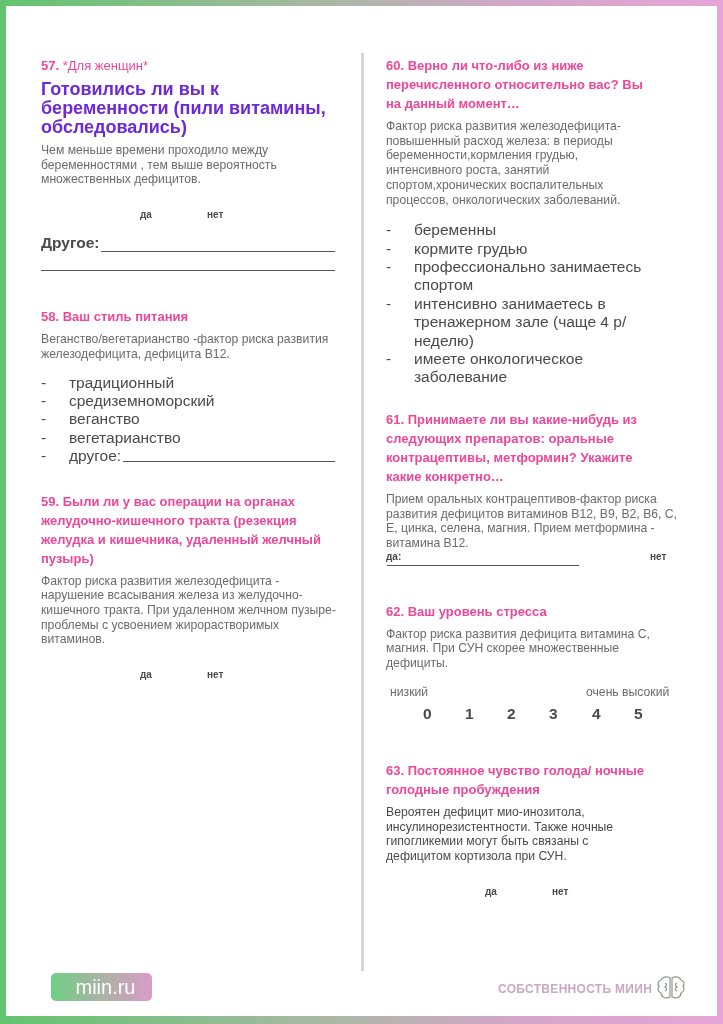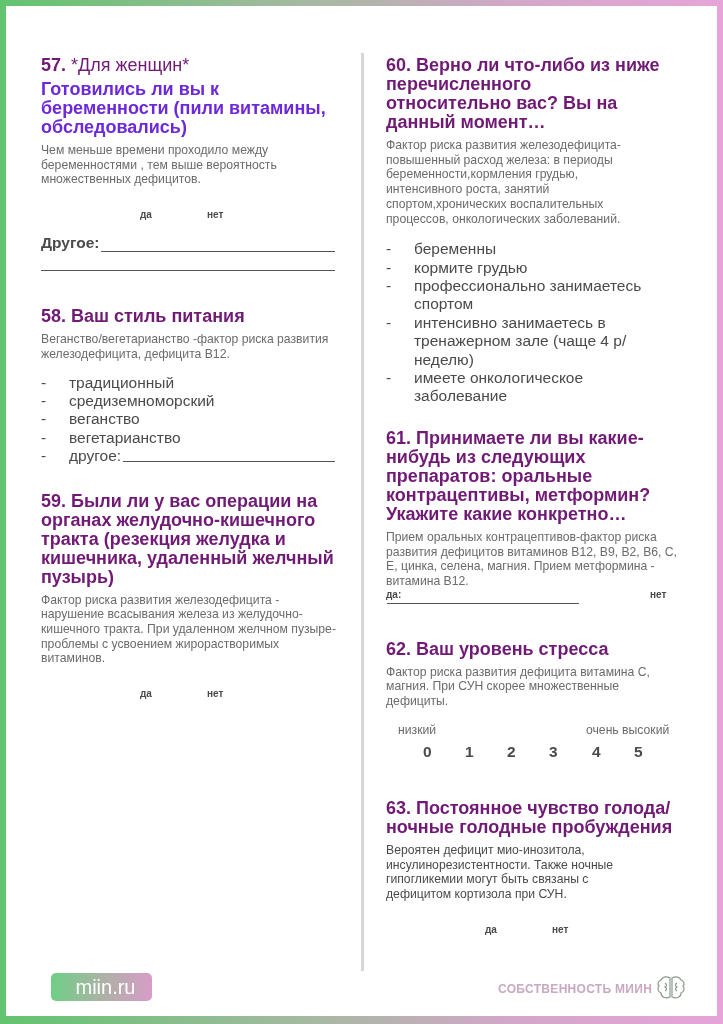--- a/index.html
+++ b/index.html
@@ -18,21 +18,21 @@
     .divider {
       position: absolute; left: 361px; top: 53px; width: 3px; height: 918px;
       background: #d6d6d6;
     }
 
     .col { position: absolute; }
     .col-left { left: 41px; top: 56px; width: 300px; }
     .col-right { left: 386px; top: 56px; width: 300px; }
 
     .q-title {
-      font-weight: bold; font-size: 18px; line-height: 19px; color: #701a75;
+      font-weight: bold; font-size: 13px; line-height: 19px; color: #ec4899;
     }
     .q-title .normal { font-weight: normal; }
     .q-sub {
       font-weight: bold; font-size: 18px; line-height: 19px; color: #6d28d9;
       margin-top: 5px;
     }
     .q-desc {
       font-size: 12.2px; line-height: 14.7px; color: #6b6b6b; margin-top: 6px;
     }
     .q-desc.dark { color: #4a4a4a; }
@@ -147,21 +147,21 @@
         <span class="line-field" style="width:192px; height:15px; margin-left:1px;"></span>
       </span>
       <span style="left:264px;">нет</span>
     </div>
   </section>
 
   <section style="margin-top:31px;">
     <div class="q-title">62. Ваш уровень стресса</div>
     <div class="q-desc" style="width:298px;">Фактор риска развития дефицита витамина С, магния. При СУН скорее множественные дефициты.</div>
     <div class="scale-labels" style="margin-top:14px; width:294px;">
-      <span style="left:12px;">низкий</span>
+      <span style="left:4px;">низкий</span>
       <span style="left:200px;">очень высокий</span>
     </div>
     <div class="scale-nums" style="margin-top:4px;">
       <span style="left:37px;">0</span>
       <span style="left:79px;">1</span>
       <span style="left:121px;">2</span>
       <span style="left:163px;">3</span>
       <span style="left:206px;">4</span>
       <span style="left:248px;">5</span>
     </div>

